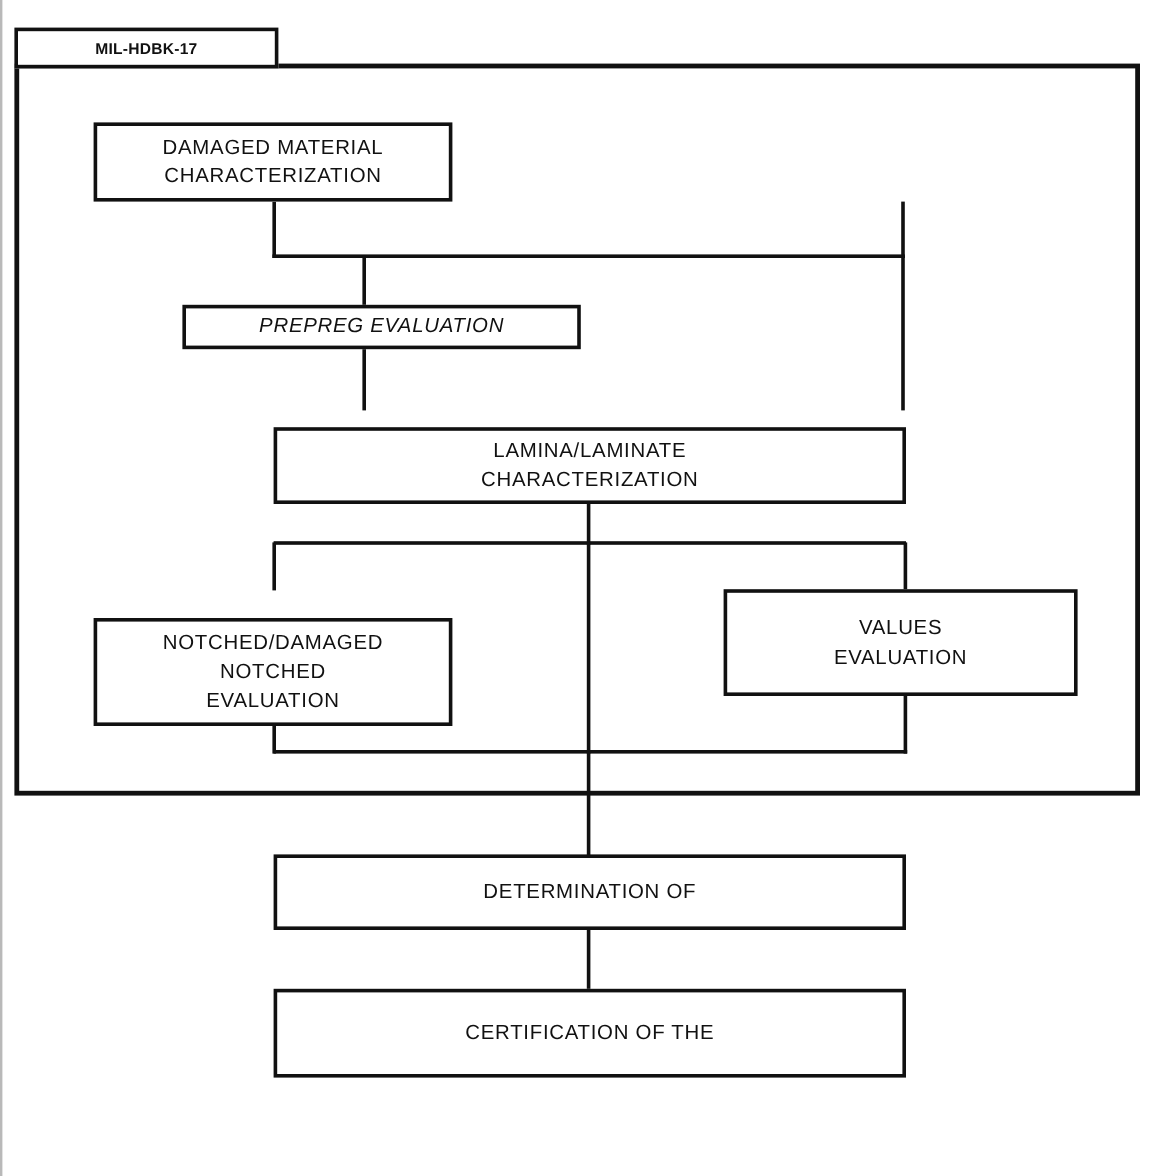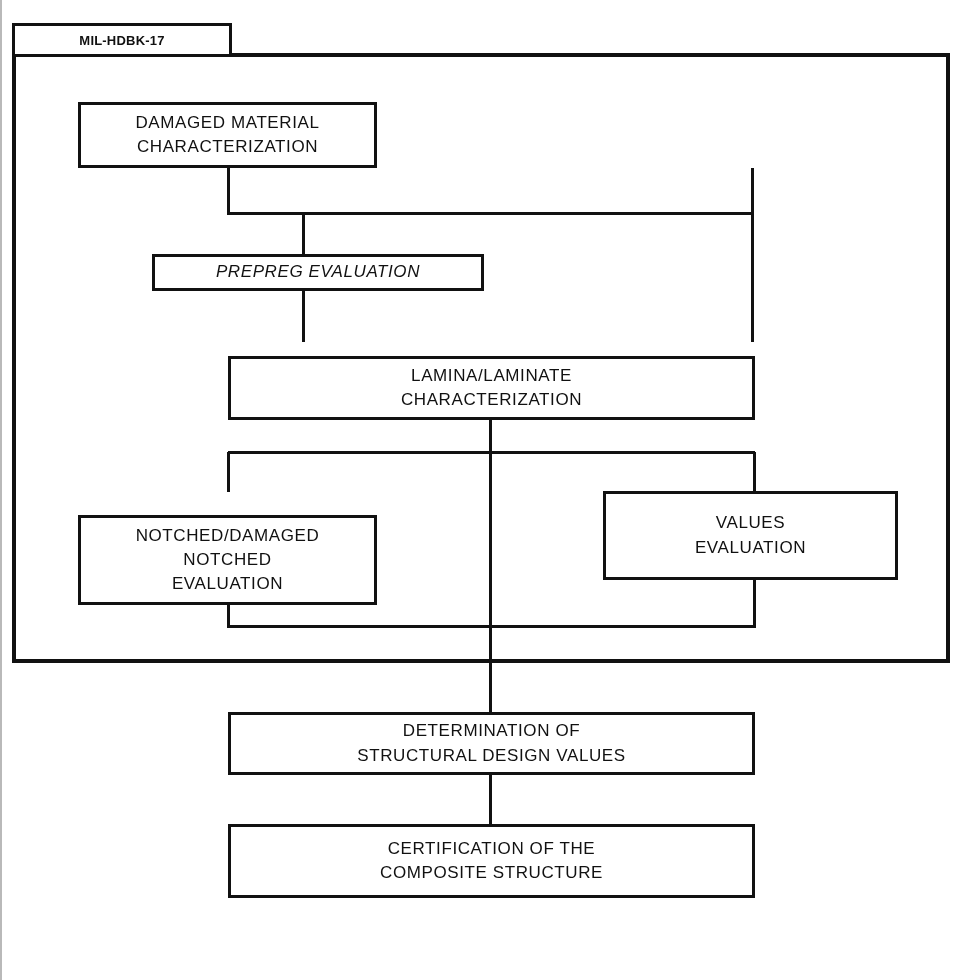--- a/index.html
+++ b/index.html
@@ -167,21 +167,19 @@
     <span class="line">EVALUATION</span>
   </div>
 
   <div class="node" id="node-joint">
     <span class="line">VALUES</span>
     <span class="line">EVALUATION</span>
   </div>
 
   <div class="node" id="node-determination">
     <span class="line">DETERMINATION  OF</span>
-    <span class="line">STRUCTURAL  DESIGN  VALUES</span>
   </div>
 
   <div class="node" id="node-certification">
     <span class="line">CERTIFICATION OF THE</span>
-    <span class="line">COMPOSITE  STRUCTURE</span>
   </div>
 
 </div>
 
 </body></html>

